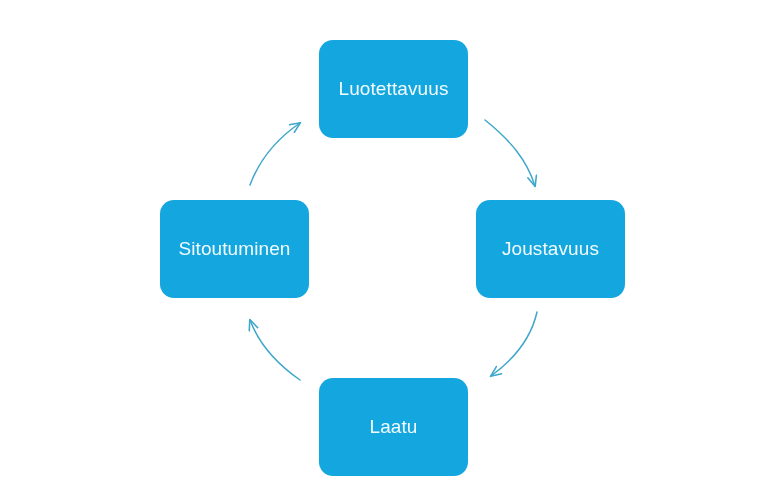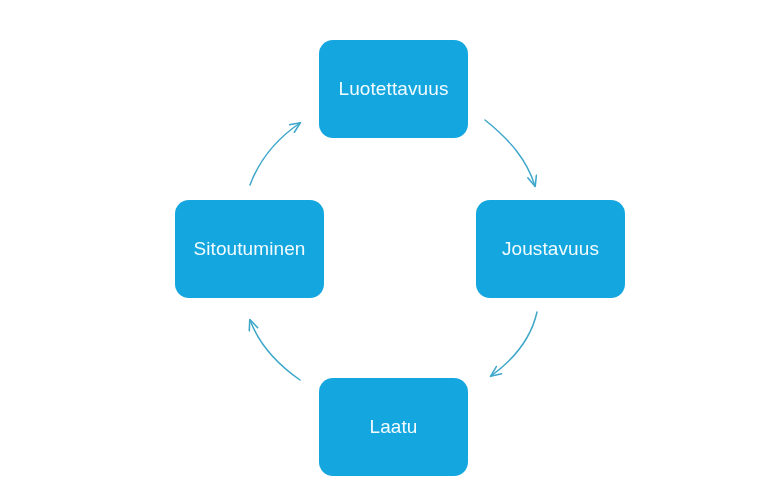--- a/index.html
+++ b/index.html
@@ -41,21 +41,21 @@
     font-size: 19px;
     font-weight: 400;
     line-height: 1.2;
     letter-spacing: 0.1px;
     text-align: center;
     white-space: nowrap;
   }
   #node-top    { left: 319px; top: 40px;  }
   #node-right  { left: 476px; top: 200px; }
   #node-bottom { left: 319px; top: 378px; }
-  #node-left   { left: 160px; top: 200px; margin-left: 15px; }
+  #node-left   { left: 160px; top: 200px; }
 </style>
 </head>
 <body>
 
 <div id="canvas">
 
   <svg id="arrow-layer" viewBox="0 0 783 489" width="783" height="489" xmlns="http://www.w3.org/2000/svg">
     <defs>
       <marker id="ah" markerWidth="9" markerHeight="9" refX="7.2" refY="3.4" orient="auto" markerUnits="strokeWidth">
         <path d="M0.6,0.4 L7.6,3.4 L0.6,6.4" fill="none" stroke="#3FA7CA" stroke-width="1.05" stroke-linecap="round" stroke-linejoin="round"></path>

